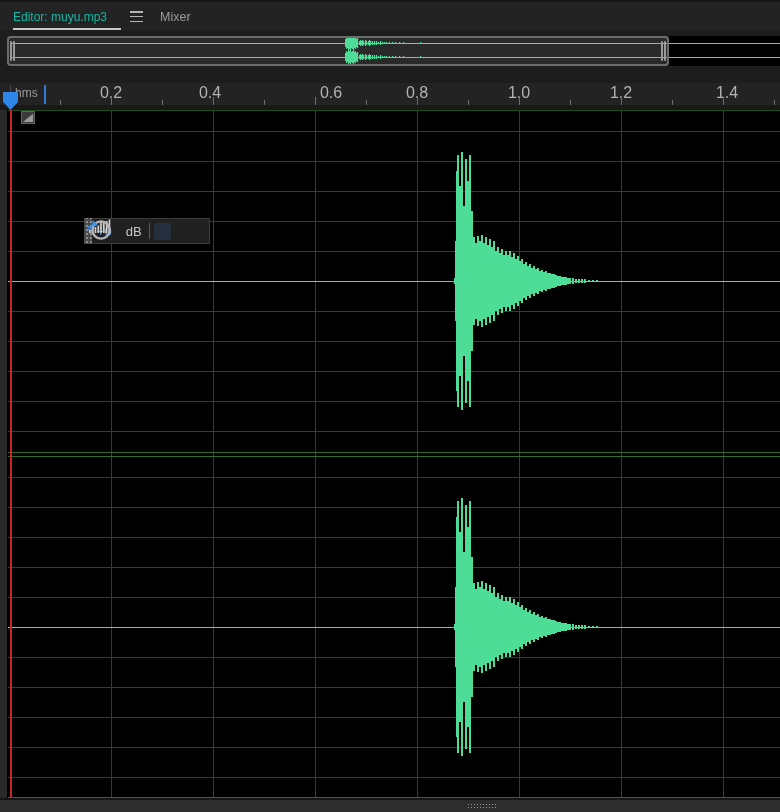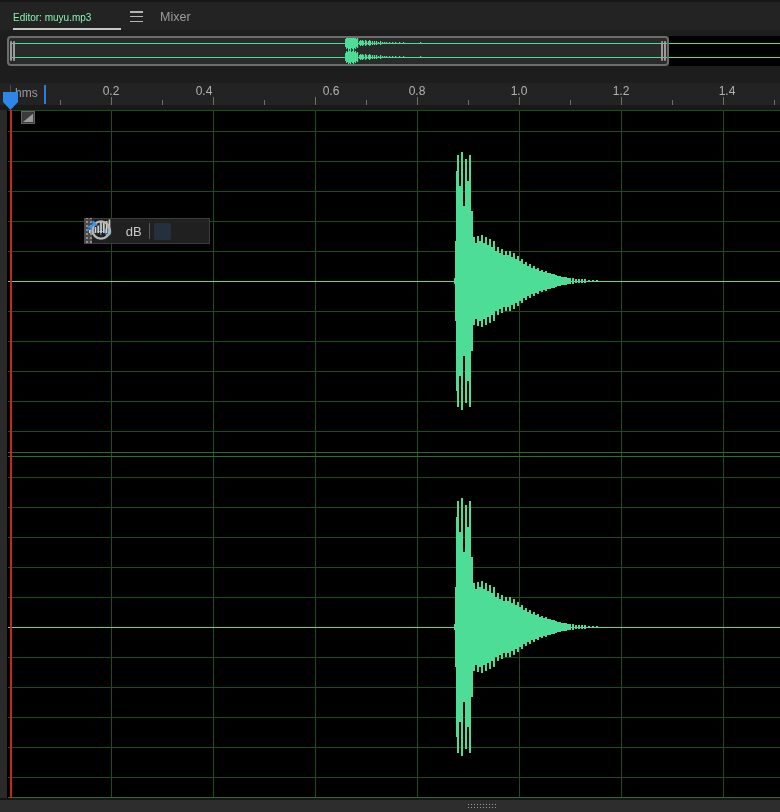--- a/index.html
+++ b/index.html
@@ -3,41 +3,41 @@
 <meta charset="utf-8">
 <style>
   html,body{margin:0;padding:0;background:#111;}
   *{box-sizing:border-box;font-family:"Liberation Sans",sans-serif;}
   .screen{position:relative;width:780px;height:812px;overflow:hidden;background:#000;}
 
   
   .tabbar{position:absolute;left:0;top:0;width:780px;height:30px;background:#232323;border-top:2px solid #171717;}
   .tab{position:absolute;top:2px;height:26px;display:flex;align-items:center;cursor:default;}
   .tab-editor{left:13px;}
-  .tab-editor .tab-label{color:#86efac;font-size:10px;}
+  .tab-editor .tab-label{color:#14b8a6;font-size:12px;}
   .tab-mixer{left:160px;}
   .tab-mixer .tab-label{color:#9b9b9b;font-size:12.5px;}
   .tab-underline{position:absolute;left:13px;top:26px;width:108px;height:2px;background:#c8c8c8;}
   .menu-icon{position:absolute;left:130px;top:9px;width:13px;height:11px;display:flex;flex-direction:column;justify-content:space-between;}
   .menu-icon i{display:block;height:1.5px;background:#b5b5b5;}
 
   
   .navrow{position:absolute;left:0;top:30px;width:780px;height:53px;background:#1d1d1d;}
   .navrow svg{position:absolute;left:0;top:0;}
   .nav-box{position:absolute;left:7px;top:6px;width:662px;height:30px;border:2px solid #6c6c6c;border-radius:4px;background:transparent;}
   .nav-handle{position:absolute;top:3px;width:2px;height:20px;background:#9a9a9a;border-radius:1px;}
   .nav-handle.l1{left:1px;} .nav-handle.l2{left:4px;}
   .nav-handle.r1{right:4px;} .nav-handle.r2{right:1px;}
 
   
   .ruler{position:absolute;left:0;top:83px;width:780px;height:27px;background:#232323;padding-left:36px;}
   .ruler-bottom{position:absolute;left:0;top:22px;width:780px;height:5px;background:#191919;}
   .hms-box{position:absolute;left:10px;top:2px;width:34px;height:19px;border-left:1px solid #4a4a4a;color:#9a9a9a;font-size:12px;line-height:17px;padding-left:4px;}
   .ruler-zero-marker{position:absolute;left:44px;top:2px;width:2px;height:19px;background:#2e7cd6;}
-  .rlabel{position:absolute;top:1px;width:44px;margin-left:-22px;text-align:center;color:#b2b2b2;font-size:12px;}
+  .rlabel{position:absolute;top:1px;width:44px;margin-left:-22px;text-align:center;color:#b2b2b2;font-size:16px;}
   .tick{position:absolute;width:1px;background:#6f6f6f;}
   .tick.major{top:14px;height:8px;}
   .tick.minor{top:17px;height:5px;}
   .playhead-handle{position:absolute;left:3px;top:9px;width:15px;height:18px;background:#2e86e8;
     clip-path:polygon(0 0,100% 0,100% 55%,50% 100%,0 55%);}
 
   
   .wavearea{position:absolute;left:0;top:110px;width:780px;height:688px;background:#000;}
   .wavearea svg{position:absolute;left:0;top:0;}
   .left-strip{position:absolute;left:0;top:0;width:7px;height:688px;background:#2a2a2a;}
@@ -174,21 +174,21 @@
     </div>
   </div>
 
   <div class="ruler">
     <div class="ruler-bottom"></div>
     <div class="hms-box">hms</div>
     <div class="ruler-zero-marker"></div>
     <div id="ruler-ticks">
         <span class="rlabel" style="left: 111px;">0.2</span>
         <i class="tick major" style="left: 111px;"></i>
-        <span class="rlabel" style="left: 204px; text-align: center;">0.4</span>
+        <span class="rlabel" style="left: 210px; text-align: center;">0.4</span>
         <i class="tick major" style="left: 213px;"></i>
         <span class="rlabel" style="left: 331px;">0.6</span>
         <i class="tick major" style="left: 315px;"></i>
         <span class="rlabel" style="left: 417px;">0.8</span>
         <i class="tick major" style="left: 417px;"></i>
         <span class="rlabel" style="left: 519px;">1.0</span>
         <i class="tick major" style="left: 519px;"></i>
         <span class="rlabel" style="left: 621px;">1.2</span>
         <i class="tick major" style="left: 621px;"></i>
         <span class="rlabel" style="left: 727px;">1.4</span>

